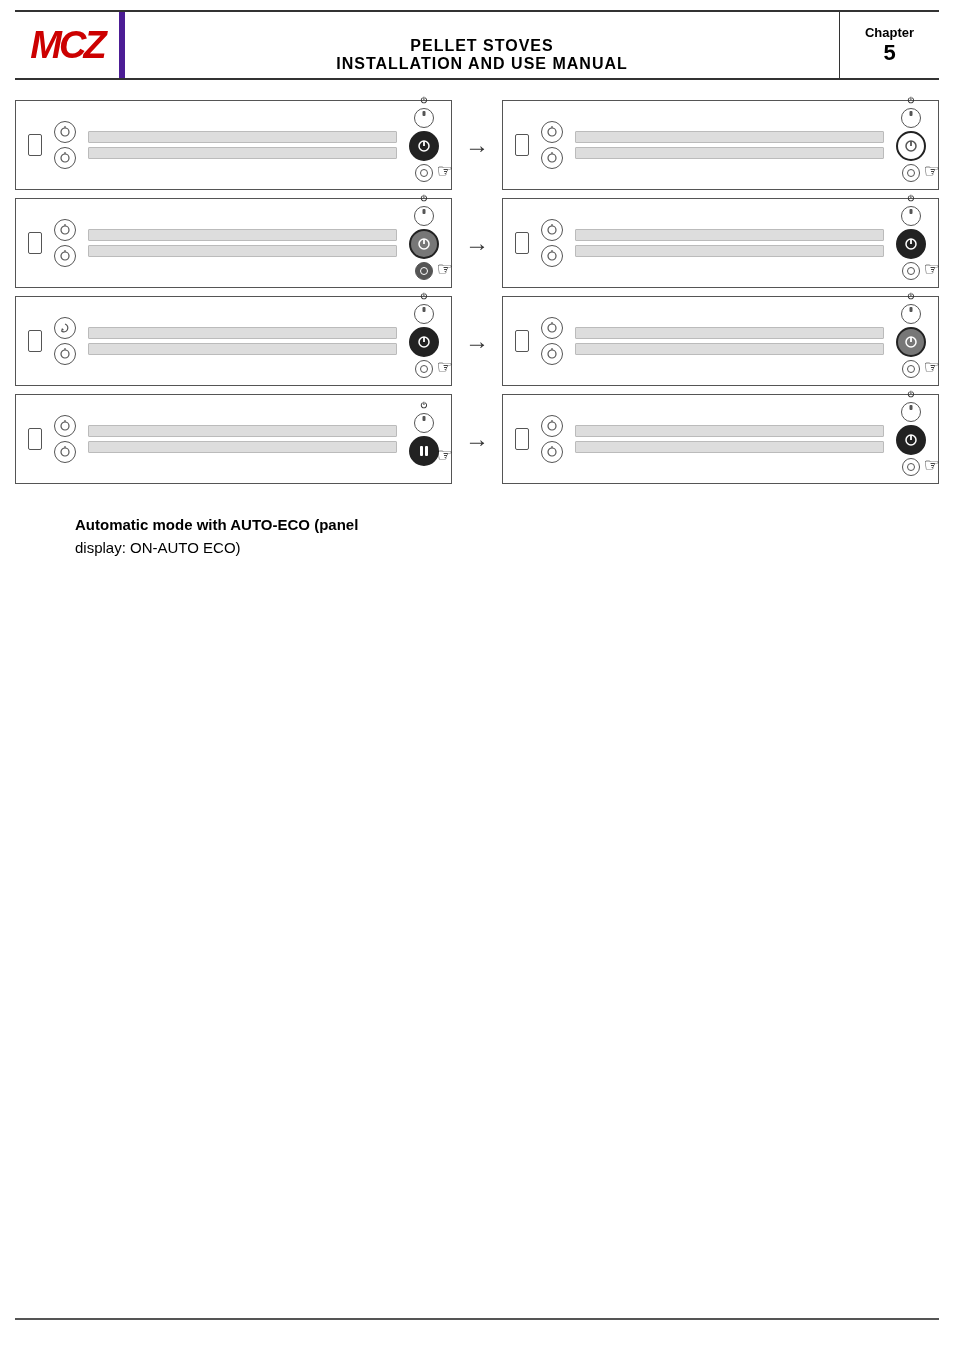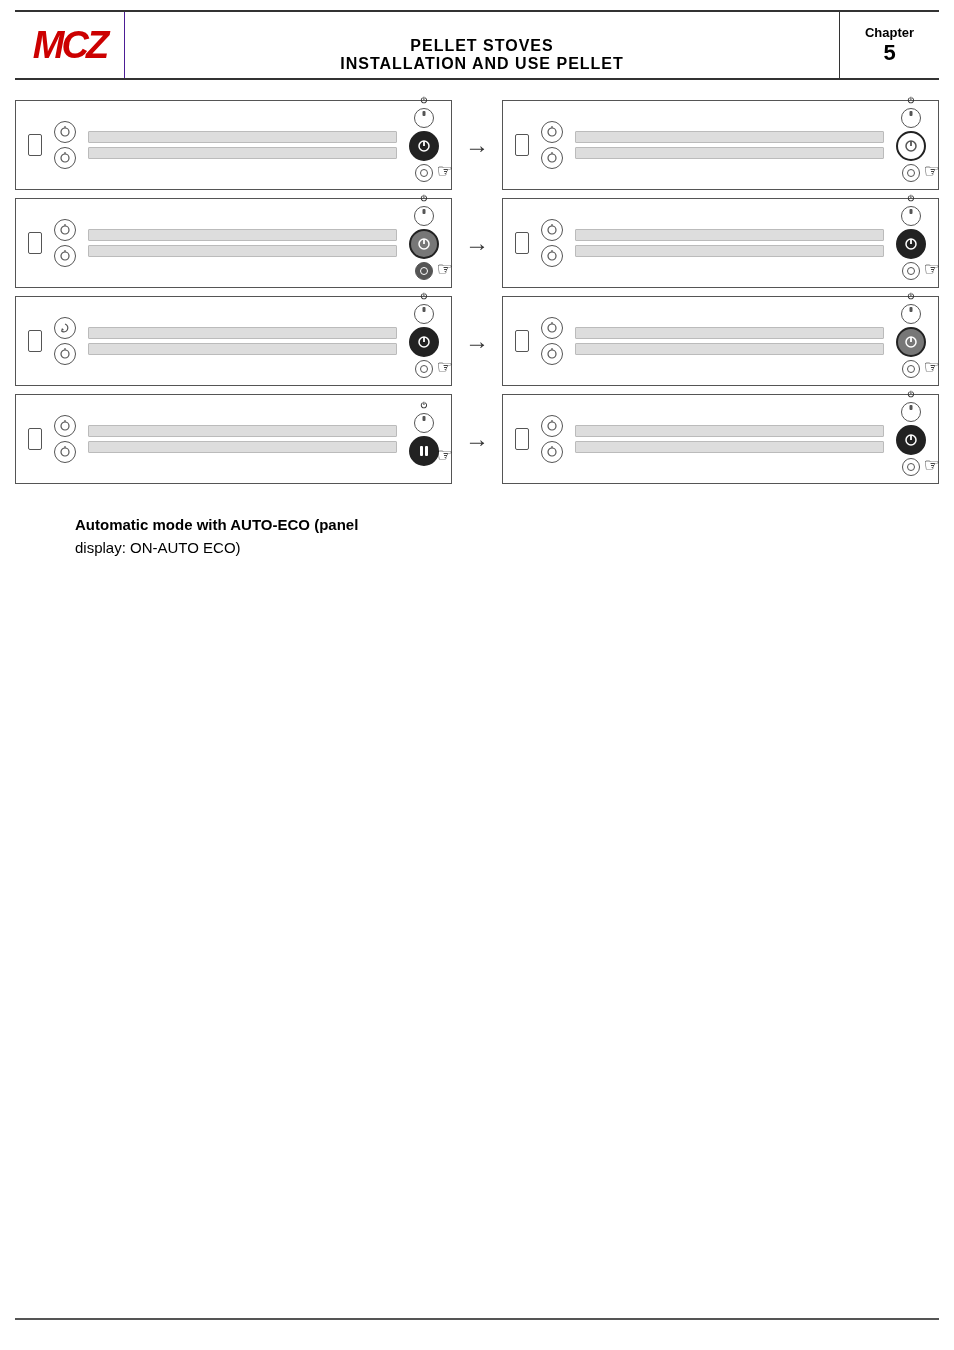--- a/index.html
+++ b/index.html
@@ -17,21 +17,21 @@
       border-bottom: 2px solid #333;
       border-top: 2px solid #333;
       height: 70px;
       margin: 10px 15px 0 15px;
     }
     .header-logo {
       width: 110px;
       display: flex;
       align-items: center;
       justify-content: center;
-      border-right: 1px solid #4c1d95;
+      border-right: 6px solid #4c1d95;
       padding: 5px;
     }
     .header-title {
       flex: 1;
       display: flex;
       flex-direction: column;
       align-items: center;
       justify-content: center;
       margin-top: 19px;
     }
@@ -229,21 +229,21 @@
   </style>
 </head>
 <body>
 
 <div class="header">
   <div class="header-logo">
     <span class="logo-text">MCZ</span>
   </div>
   <div class="header-title">
     <div class="line1">PELLET STOVES</div>
-    <div class="line2">INSTALLATION AND USE PELLET</div>
+    <div class="line2">INSTALLATION AND USE MANUAL</div>
   </div>
   <div class="header-chapter">
     <span class="ch-label">Chapter</span>
     <span class="ch-num">5</span>
   </div>
 </div>
 
 <div class="content">
 
   <div class="diagram-grid">

